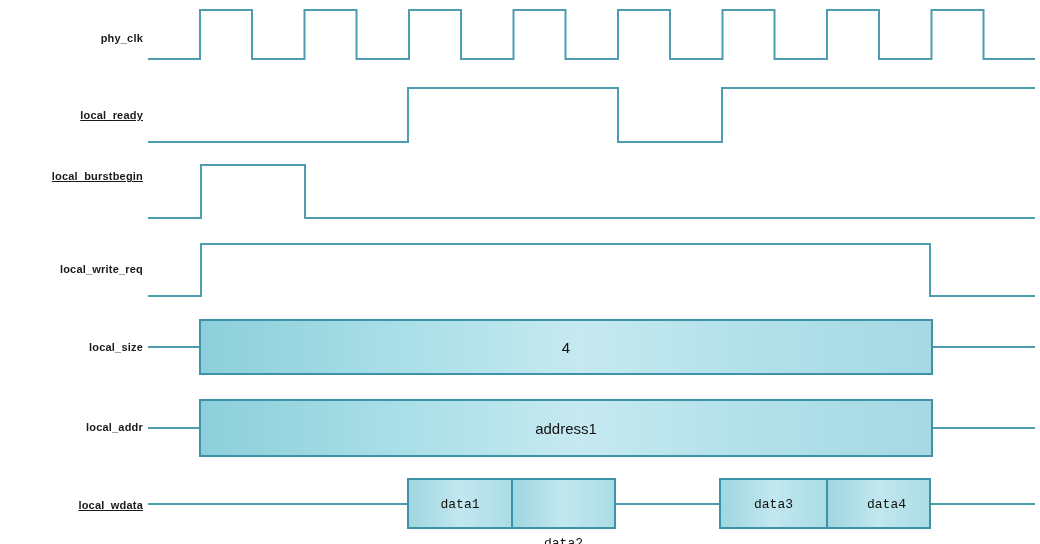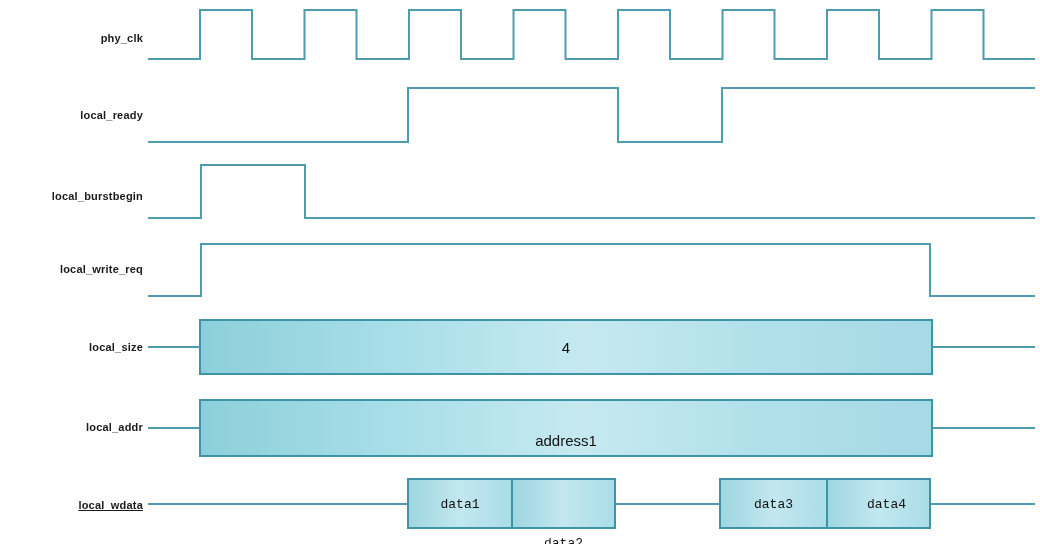--- a/index.html
+++ b/index.html
@@ -62,28 +62,28 @@
         <line x1="615" y1="504" x2="721" y2="504" stroke="#4e9cb0" stroke-width="2"></line>
         <line x1="929" y1="504" x2="1035" y2="504" stroke="#4e9cb0" stroke-width="2"></line>
         <rect x="408" y="479" width="104" height="49" fill="url(#busgrad2)" stroke="#3d93a8" stroke-width="2"></rect>
         <rect x="512" y="479" width="103" height="49" fill="url(#busgrad2)" stroke="#3d93a8" stroke-width="2"></rect>
         <rect x="720" y="479" width="107" height="49" fill="url(#busgrad2)" stroke="#3d93a8" stroke-width="2"></rect>
         <rect x="827" y="479" width="103" height="49" fill="url(#busgrad2)" stroke="#3d93a8" stroke-width="2"></rect>
       </g>
   </svg>
   <div id="label-layer">
       <div class="sig-label" style="top: 38px;">phy_clk</div>
-      <div class="sig-label" style="top: 115px;">local_ready</div>
-      <div class="sig-label" style="top: 196px;">local_burstbegin</div>
+      <div class="sig-label" style="top: 115px; text-decoration: underline;">local_ready</div>
+      <div class="sig-label" style="top: 176px; text-decoration: underline;">local_burstbegin</div>
       <div class="sig-label" style="top: 269px; text-align: right;">local_write_req</div>
       <div class="sig-label" style="top: 347px;">local_size</div>
       <div class="sig-label" style="top: 427px; text-align: right;">local_addr</div>
       <div class="sig-label" style="top: 505px; text-decoration: underline;">local_wdata</div>
     </div>
   <div id="text-layer">
       <div class="bus-text" style="left: 566px; top: 347px;">4</div>
-      <div class="bus-text" style="left: 566px; top: 428px; margin-top: 12px;">address1</div>
+      <div class="bus-text" style="left: 566px; top: 428px;">address1</div>
       <div class="bus-text small" style="left: 460px; top: 503.5px;">data1</div>
       <div class="bus-text small" style="left: 563.5px; top: 503.5px; margin-top: 39px;">data2</div>
       <div class="bus-text small" style="left: 773.5px; top: 503.5px;">data3</div>
       <div class="bus-text small" style="left: 878.5px; top: 503.5px; margin-left: 8px;">data4</div>
     </div>
 </div>
 
 </body></html>

